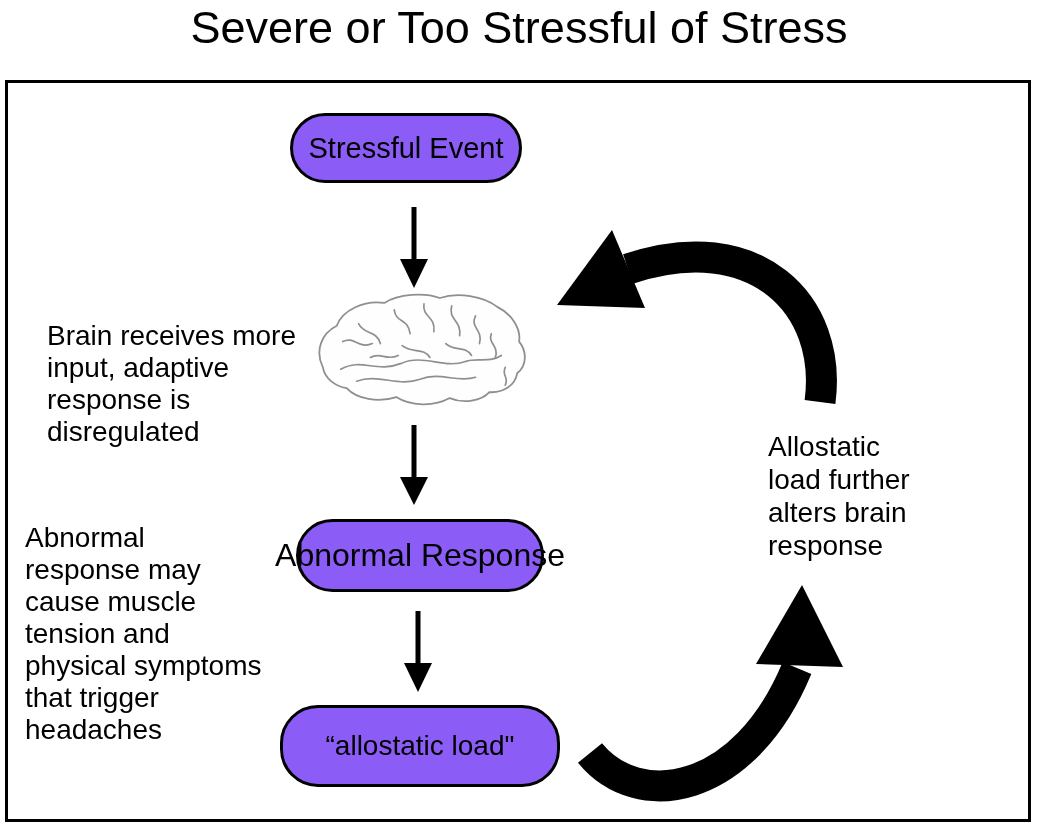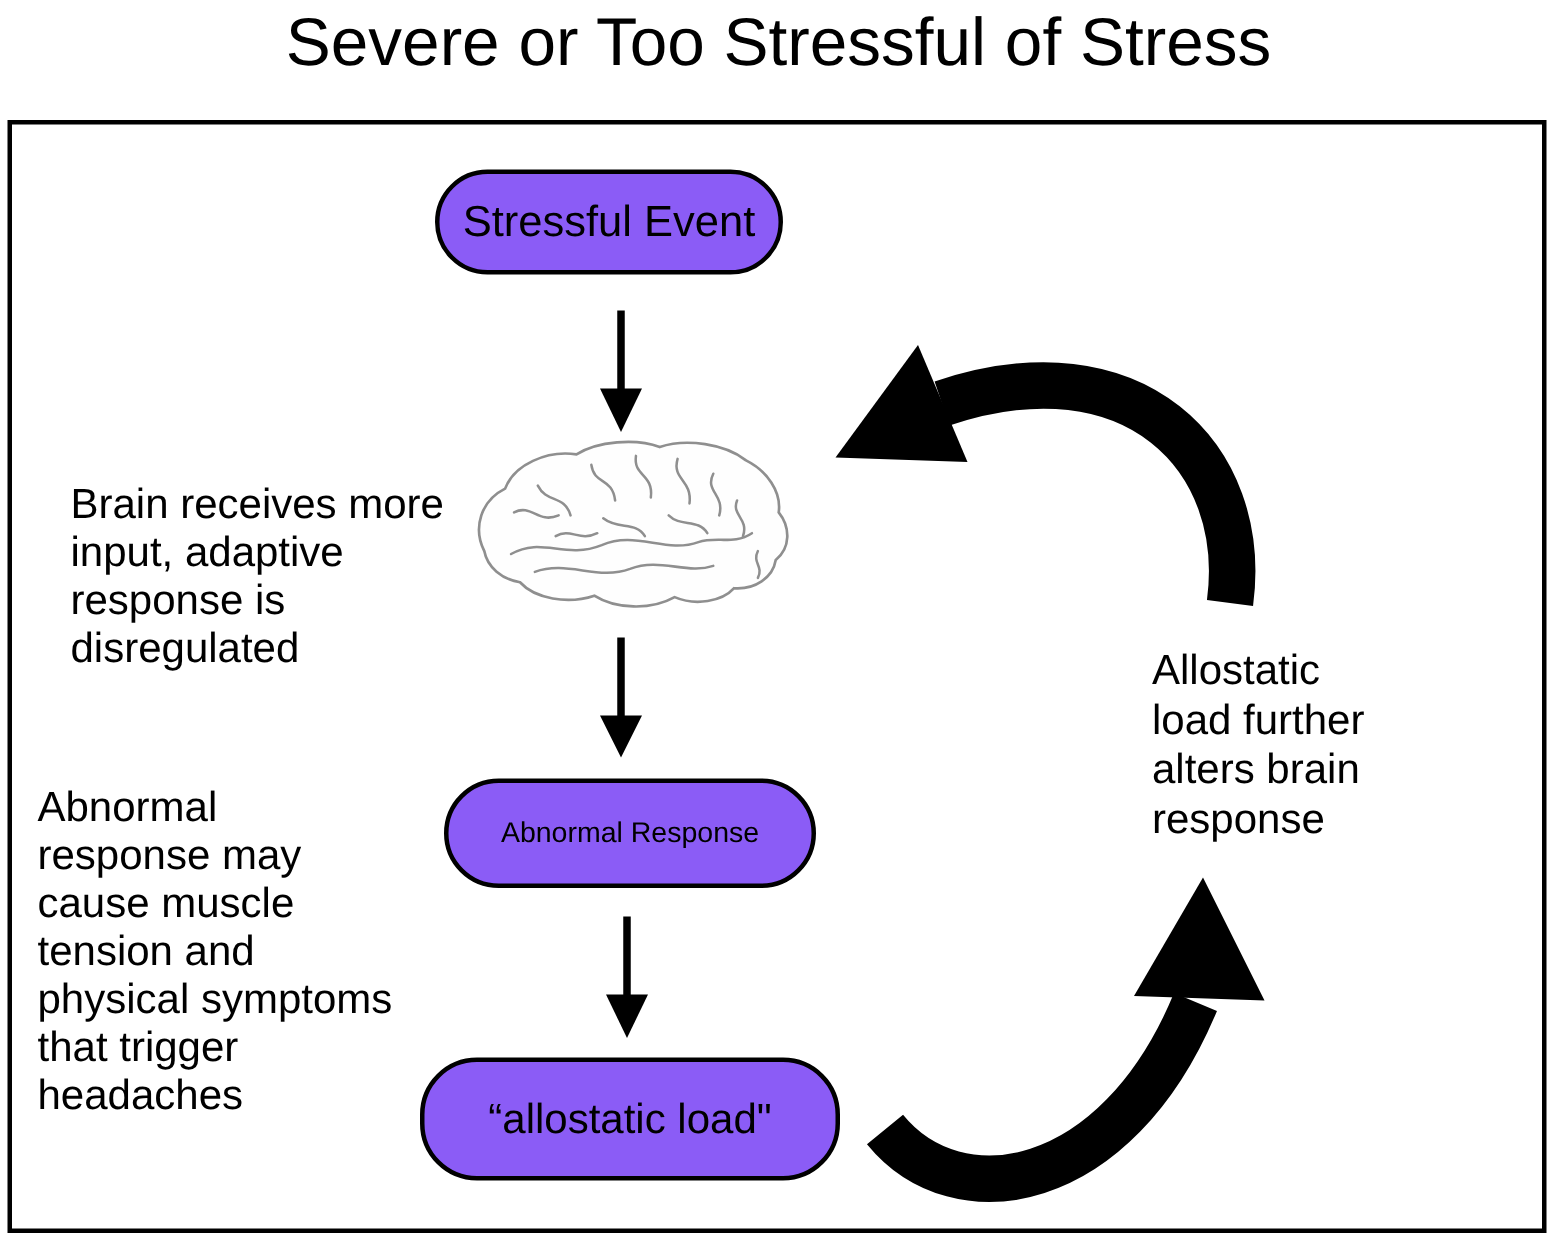--- a/index.html
+++ b/index.html
@@ -22,21 +22,21 @@
     border:3px solid var(--ink);box-sizing:border-box;background:transparent;
   }
   .overlay{position:absolute;left:0;top:0;width:1038px;height:832px;}
   .pill{
     position:absolute;box-sizing:border-box;
     border:3px solid var(--ink);border-radius:38px;background:#8b5cf6;
     display:flex;align-items:center;justify-content:center;
     font-size:28px;white-space:nowrap;
   }
   .pill-stressful{left:290px;top:113px;width:232px;height:70px;font-size:29px;}
-  .pill-abnormal{left:296px;top:519px;width:248px;height:73px;font-size:19px;}
+  .pill-abnormal{left:296px;top:519px;width:248px;height:73px;font-size:32px;}
   .pill-allostatic{left:280px;top:705px;width:280px;height:82px;}
   .note{
     position:absolute;font-size:28px;line-height:32px;white-space:pre-line;
   }
   .note-brain{left:47px;top:320px;}
   .note-abnormal{left:25px;top:522px;}
   .note-allostatic{left:738px;top:430px;line-height:33px;margin-left:30px;}
   .ink-fill{fill:var(--ink);}
   .ink-line{stroke:var(--ink);stroke-width:5;fill:none;}
   .cycle-arc{stroke:var(--ink);stroke-width:31;fill:none;stroke-linecap:butt;}

